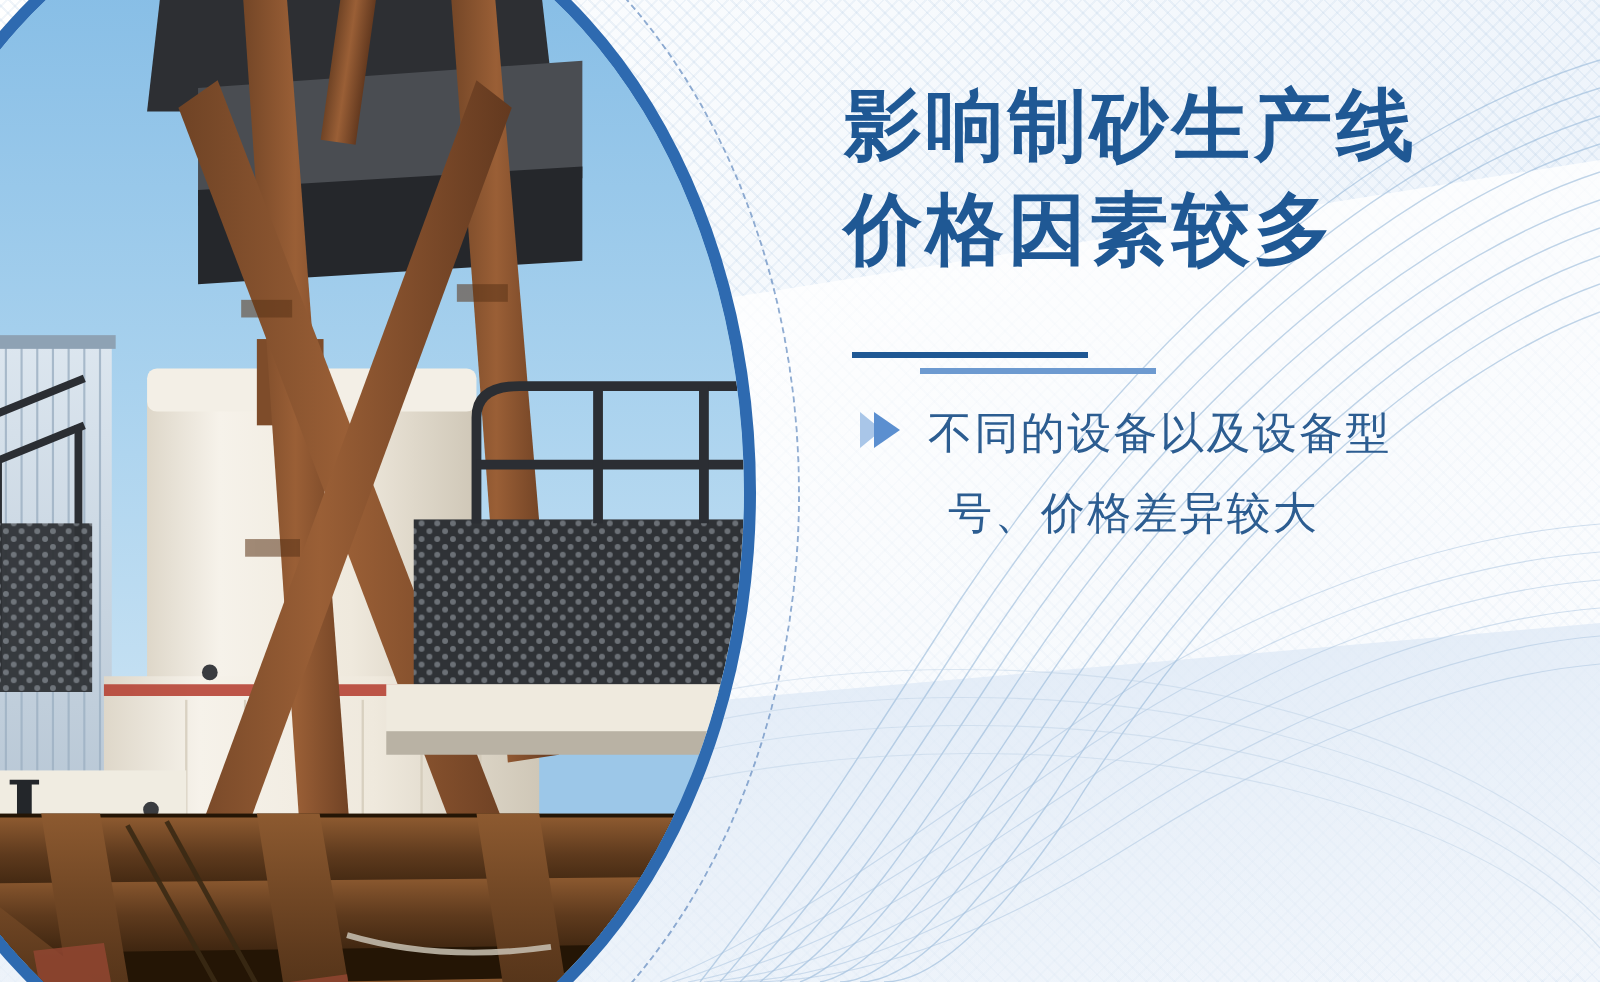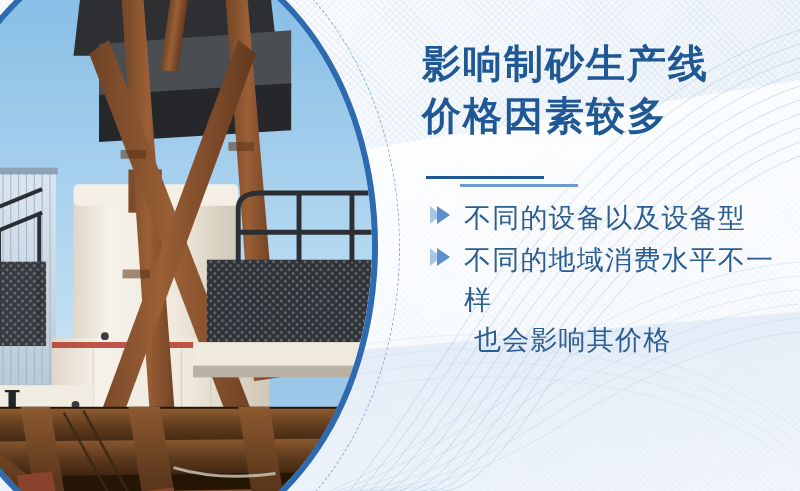--- a/index.html
+++ b/index.html
@@ -83,21 +83,21 @@
     background:#6d9ad0;
   }
 
   .bullets{position:absolute;left:8px;top:198px;width:378px;}
   .bullet{position:relative;margin-bottom:2px;}
   .arrow{
     position:absolute;left:6px;top:5px;width:26px;height:24px;
   }
   .arrow svg{display:block;}
   .btext{
-    color:#2c5d91;font-size:27px;line-height:40px;letter-spacing:1.2px;
+    color:#2c5d91;font-size:22px;line-height:40px;letter-spacing:1.2px;
     white-space:pre-line;padding-left:42px;
   }
   .btext.indent{padding-left:52px;}
 </style>
 </head>
 <body>
 
 <div class="banner">
 
   <div class="texture"></div>
@@ -309,30 +309,21 @@
     <div class="bullets">
 
       <div class="bullet">
         <span class="arrow">
           <svg width="26" height="24" viewBox="0 0 26 24" aria-hidden="true">
             <polygon points="2,3 13,12 2,21" fill="#a9c6e8"></polygon>
             <polygon points="9,3 22,12 9,21" fill="#5b8fd0"></polygon>
           </svg>
         </span>
         <div class="btext">不同的设备以及设备型</div>
+        <div class="btext indent">号、价格差异较大</div>
       </div>
 
 
-      <div class="bullet">
-        <span class="arrow">
-          <svg width="26" height="24" viewBox="0 0 26 24" aria-hidden="true">
-            <polygon points="2,3 13,12 2,21" fill="#a9c6e8"></polygon>
-            <polygon points="9,3 22,12 9,21" fill="#5b8fd0"></polygon>
-          </svg>
-        </span>
-        <div class="btext">不同的地域消费水平不一样</div>
-        <div class="btext indent">也会影响其价格</div>
-      </div>
 
     </div>
   </div>
 
 </div>
 
 </body></html>

